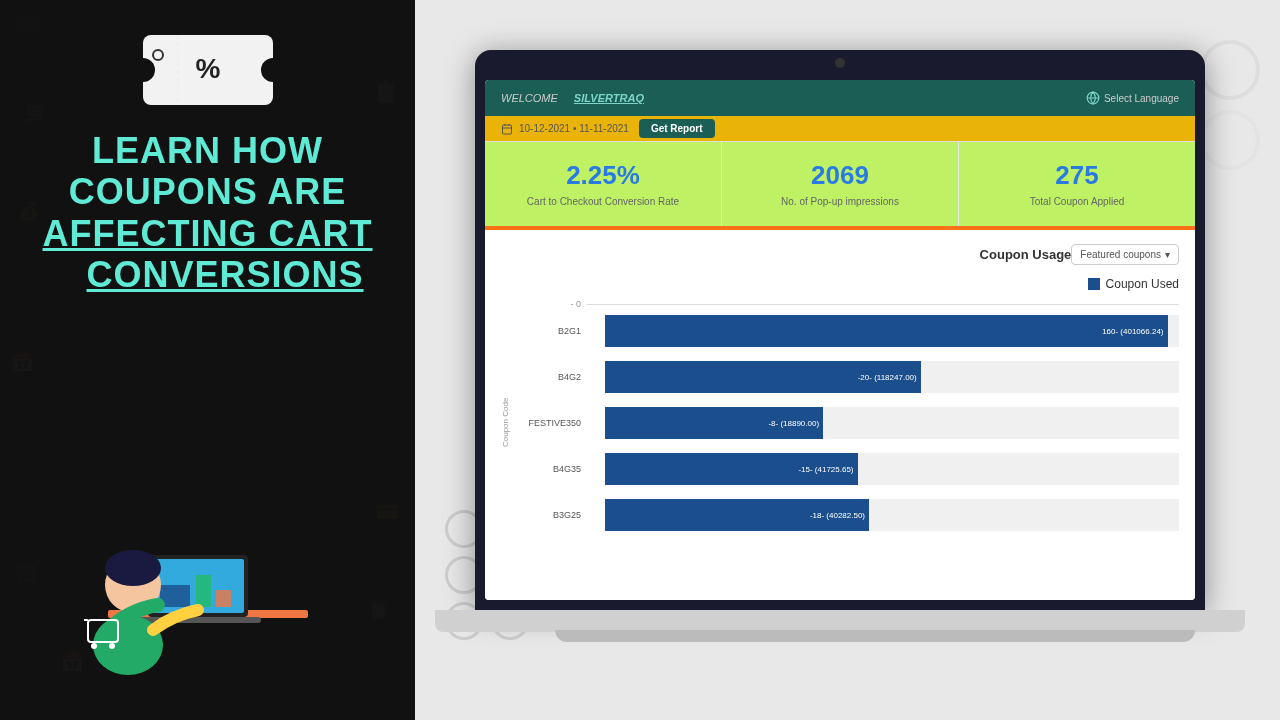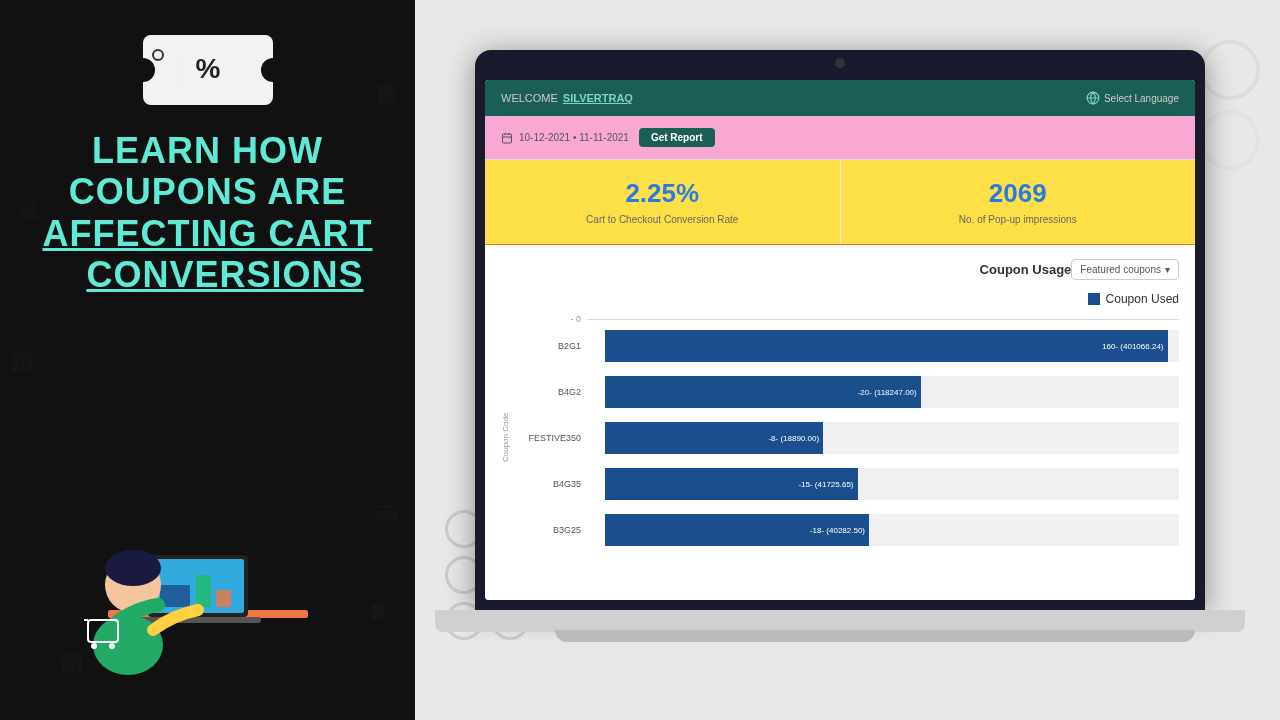--- a/index.html
+++ b/index.html
@@ -196,22 +196,22 @@
 
     .app-header-lang {
       display: flex;
       align-items: center;
       gap: 4px;
       color: #ccc;
       font-size: 10px;
     }
 
     .app-toolbar {
-      background: #f9a8d4;
-      height: 44px;
+      background: #eab308;
+      height: 26px;
       display: flex;
       align-items: center;
       padding: 0 16px;
       border-bottom: 1px solid #e0e0e0;
       gap: 10px;
     }
 
     .toolbar-dates {
       display: flex;
       align-items: center;
@@ -232,22 +232,22 @@
       border-radius: 4px;
       padding: 4px 12px;
       font-size: 10px;
       font-weight: 600;
       cursor: pointer;
     }
 
     
     .stats-row {
       display: flex;
-      background: #fde047;
-      border-bottom: 1px solid #f97316;
+      background: #bef264;
+      border-bottom: 4px solid #f97316;
     }
 
     .stat-card {
       flex: 1;
       padding: 18px 16px;
       text-align: center;
       border-right: 1px solid #e8e8e8;
     }
 
     .stat-card:last-child {
@@ -514,21 +514,21 @@
     </div>
   </div>
 
   <div class="laptop-wrapper">
     <div class="laptop-screen">
       <div class="laptop-camera"></div>
 
       <div class="laptop-screen-inner">
 
         <div class="app-header">
-          <div style="display:flex;gap:5px;align-items:flex-start;">
+          <div style="display:flex;gap:16px;align-items:flex-start;font-style:italic;">
             <span class="app-header-welcome">WELCOME</span>
             <span class="app-header-username">SILVERTRAQ</span>
           </div>
           <div class="app-header-lang">
             <svg width="14" height="14" viewBox="0 0 24 24" fill="none" stroke="#7dd4c8" stroke-width="2">
               <circle cx="12" cy="12" r="10"></circle>
                 <line x1="2" y1="12" x2="22" y2="12"></line>
                 <path d="M12 2a15.3 15.3 0 0 1 4 10 15.3 15.3 0 0 1-4 10 15.3 15.3 0 0 1-4-10 15.3 15.3 0 0 1 4-10z"></path>
             </svg>
             <span>Select Language</span>
@@ -550,20 +550,24 @@
 
         <div class="stats-row">
           <div class="stat-card">
             <div class="stat-value" style="color:#2a7ae4;">2.25%</div>
             <div class="stat-label">Cart to Checkout Conversion Rate</div>
           </div>
           <div class="stat-card">
             <div class="stat-value" style="color:#2a7ae4;">2069</div>
             <div class="stat-label">No. of Pop-up impressions</div>
           </div>
+          <div class="stat-card">
+            <div class="stat-value" style="color:#2a7ae4;">275</div>
+            <div class="stat-label">Total Coupon Applied</div>
+          </div>
         </div>
 
         <div class="app-body">
 
           <div class="chart-area">
             <div class="chart-header">
               <span class="chart-title">Coupon Usage</span>
               <div class="chart-filter">
                 <span>Featured coupons</span>
                 <span>▾</span>

